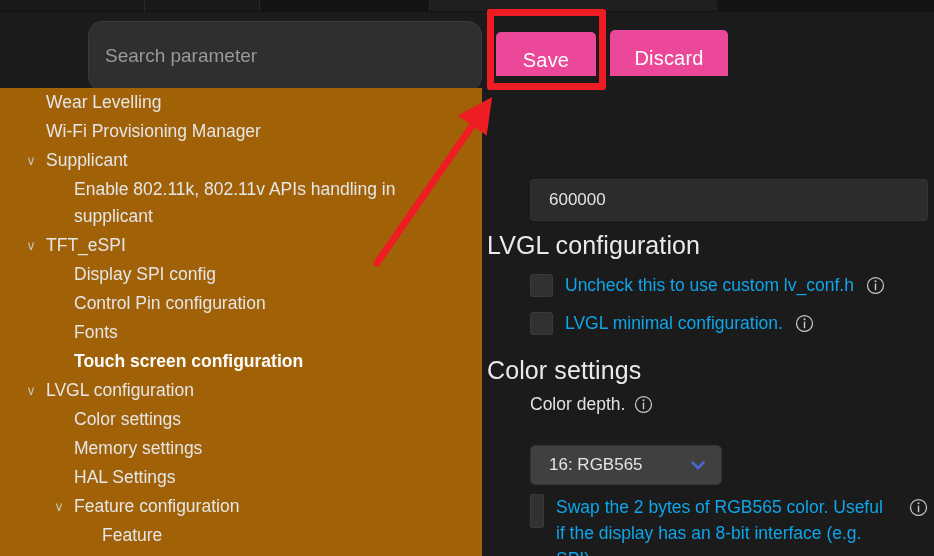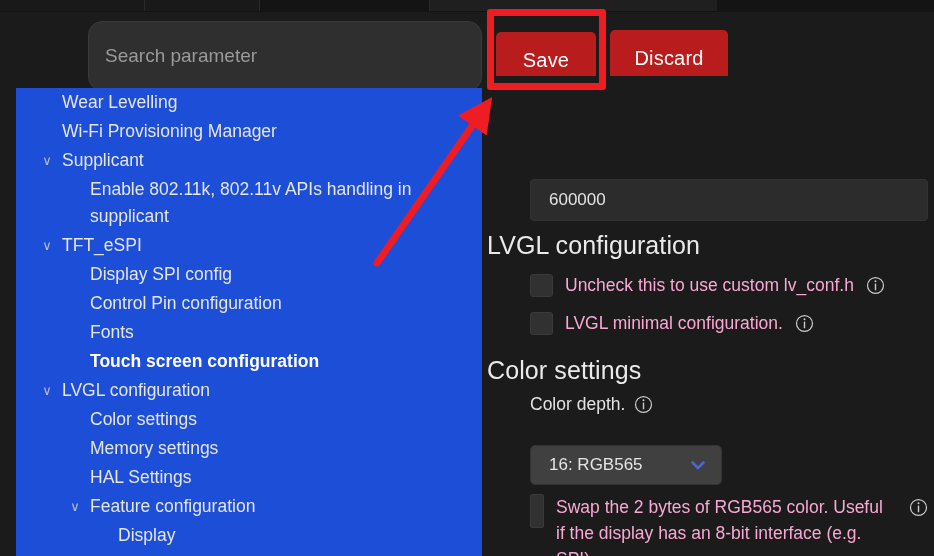--- a/index.html
+++ b/index.html
@@ -57,21 +57,21 @@
     font-family: "Liberation Sans", sans-serif;
     padding: 0 16px;
     outline: none;
   }
   .search-input::placeholder { color: #9a9a9a; }
 
   .btn {
     position: absolute;
     top: 18px;
     height: 57px;
-    background: #b91c1c;
+    background: #ec4899;
     border: none;
     border-radius: 5px;
     color: #ffffff;
     font-size: 20px;
     font-family: "Liberation Sans", sans-serif;
     cursor: pointer;
     letter-spacing: .2px;
   }
   .btn-save    { left: 496px; width: 100px; top: 20px; height: 56px; }
   .btn-discard { left: 610px; width: 118px; }
@@ -91,23 +91,23 @@
     position: absolute;
     left: 355px; top: 85px;
     width: 160px; height: 200px;
     pointer-events: none;
     z-index: 39;
   }
 
   
   .sidebar {
     position: absolute;
-    left: 16px; top: 88px;
+    left: 0; top: 88px;
     width: 482px; height: 468px;
-    background: #1d4ed8;
+    background: #a16207;
     overflow: hidden;
   }
   .tree-item {
     position: relative;
     display: flex;
     align-items: flex-start;
     color: #e6e6e6;
     font-size: 17.5px;
     line-height: 27px;
     padding: 1px 0;
@@ -182,21 +182,21 @@
     letter-spacing: .1px;
   }
   .sec-lvgl  { left: 5px; top: 155px; }
   .sec-color { left: 5px; top: 280px; }
 
   .chk-row {
     position: absolute;
     display: flex;
     align-items: flex-start;
     gap: 12px;
-    color: #f9a8d4;
+    color: #0ea5e9;
     font-size: 17.5px;
     line-height: 26px;
     cursor: pointer;
   }
   .chk-row .box {
     flex: 0 0 auto;
     width: 23px; height: 23px;
     margin-top: 2px;
     background: #313131;
     border: 1px solid #3a3a3a;
@@ -325,21 +325,21 @@
         <div class="tree-item" style="padding-left: 50px;">
           <span class="chev empty"></span>
           <span class="tlabel">HAL Settings</span>
         </div>
         <div class="tree-item" style="padding-left: 50px;">
           <span class="chev">∨</span>
           <span class="tlabel">Feature configuration</span>
         </div>
         <div class="tree-item" style="padding-left: 78px;">
           <span class="chev empty"></span>
-          <span class="tlabel">Display</span>
+          <span class="tlabel">Feature</span>
         </div>
         <div class="tree-item" style="padding-left: 78px;">
           <span class="chev empty"></span>
           <span class="tlabel">GPU</span>
         </div>
       </div>
   </div>
 
   <div class="panel">
 

